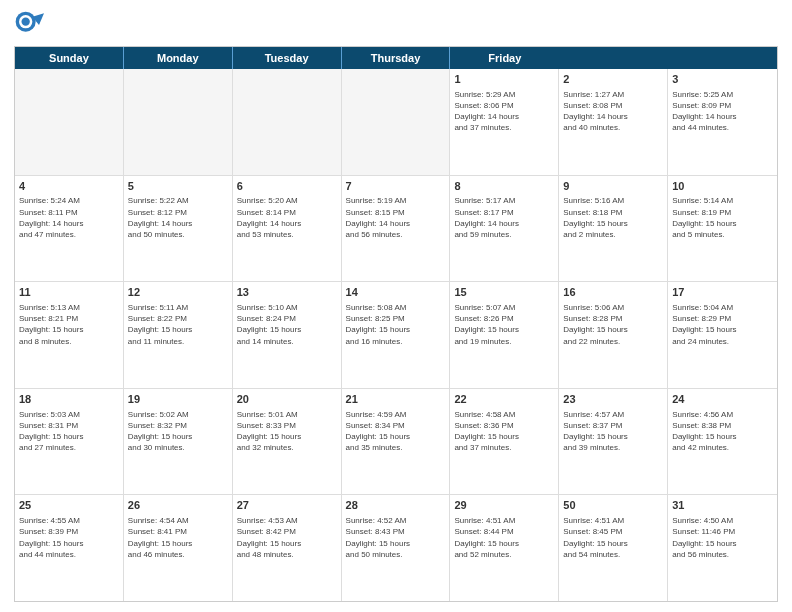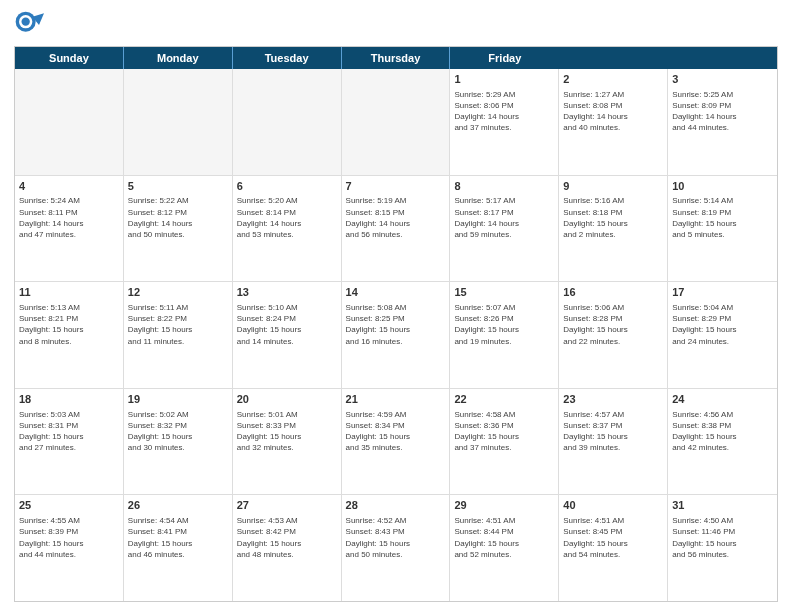--- a/index.html
+++ b/index.html
@@ -358,21 +358,21 @@
             <div class="cell-text">and 50 minutes.</div>
           </div>
           <div class="cal-cell">
             <span class="day-num">29</span>
             <div class="cell-text">Sunrise: 4:51 AM</div>
             <div class="cell-text">Sunset: 8:44 PM</div>
             <div class="cell-text">Daylight: 15 hours</div>
             <div class="cell-text">and 52 minutes.</div>
           </div>
           <div class="cal-cell">
-            <span class="day-num">40</span>
+            <span class="day-num">50</span>
             <div class="cell-text">Sunrise: 4:51 AM</div>
             <div class="cell-text">Sunset: 8:45 PM</div>
             <div class="cell-text">Daylight: 15 hours</div>
             <div class="cell-text">and 54 minutes.</div>
           </div>
           <div class="cal-cell">
             <span class="day-num">31</span>
             <div class="cell-text">Sunrise: 4:50 AM</div>
             <div class="cell-text">Sunset: 11:46 PM</div>
             <div class="cell-text">Daylight: 15 hours</div>

